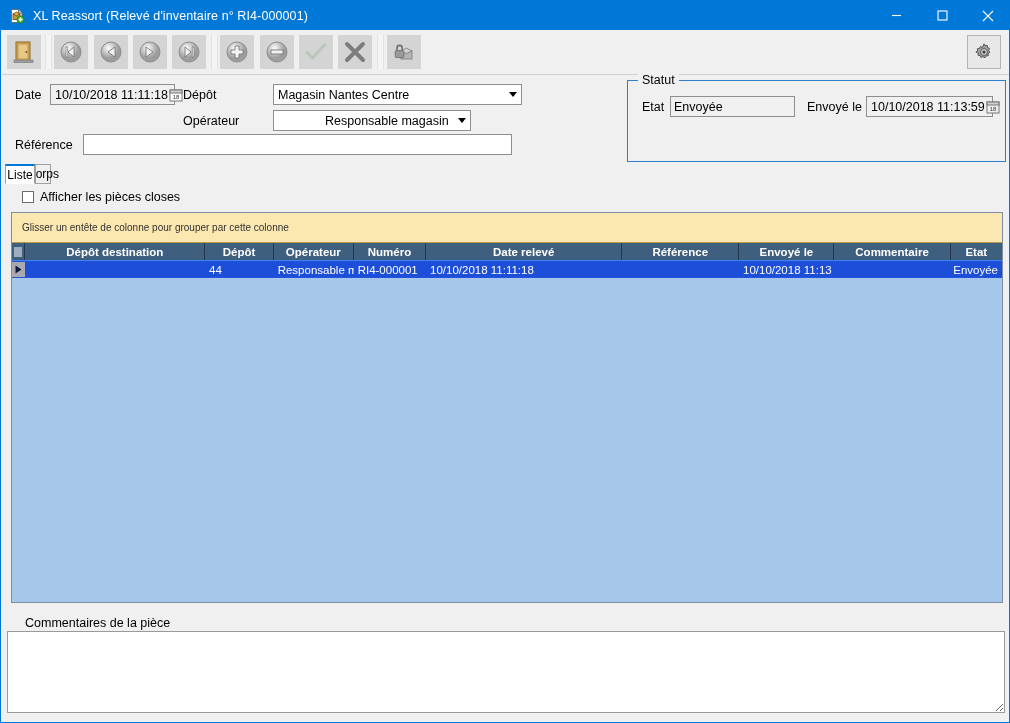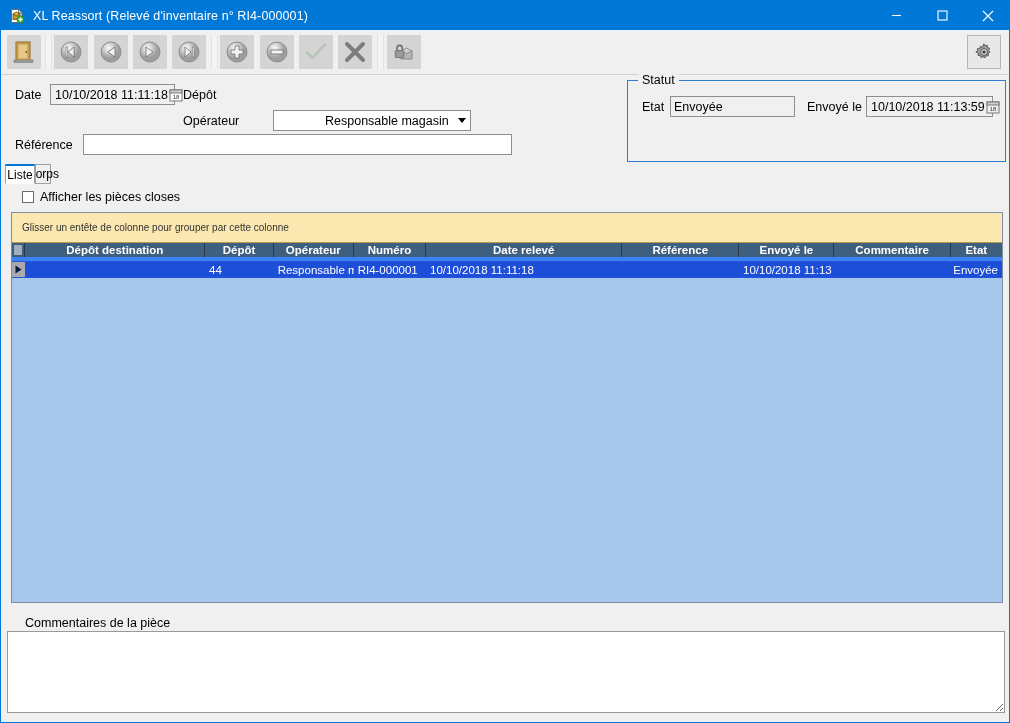--- a/index.html
+++ b/index.html
@@ -285,21 +285,21 @@
     padding-left: 10px;
     font-size: 10px;
     color: #333;
     font-family: "Liberation Sans", sans-serif;
   }
   .ghead {
     display: flex;
     height: 18px;
     background: #3f5f7f;
     box-sizing: border-box;
-    border-bottom: 4px solid #3b82f6;
+    border-bottom: 1px solid #3b82f6;
   }
   .ghead .hcell {
     box-sizing: border-box;
     border-right: 1px solid #26394c;
     color: #ffffff;
     font-size: 11.5px;
     font-weight: bold;
     font-family: "Liberation Sans", sans-serif;
     display: flex;
     align-items: center;
@@ -539,20 +539,26 @@
       <span class="cal-ico">
         <svg width="16" height="16" viewBox="0 0 16 16">
           <rect x="2" y="3" width="12" height="11" fill="#ffffff" stroke="#777" stroke-width="1"></rect>
           <rect x="2" y="3" width="12" height="3" fill="#cfcfcf" stroke="#777" stroke-width="1"></rect>
           <text x="8" y="12.3" font-size="6" text-anchor="middle" fill="#333" font-family="Liberation Sans, sans-serif">18</text>
         </svg>
       </span>
     </div>
 
     <span class="lbl" style="left:181px; top:13px;">Dépôt</span>
+    <div class="combo" style="left:271px; top:9px; width:249px;">
+      <span class="cval">Magasin Nantes Centre</span>
+      <span class="arrow">
+          <span class="caret"></span>
+        </span>
+    </div>
 
     <span class="lbl" style="left:181px; top:39px;">Opérateur</span>
     <div class="combo" style="left:271px; top:35px; width:198px;padding-left:47px;">
       <span class="cval">Responsable magasin</span>
       <span class="arrow">
           <span class="caret"></span>
         </span>
     </div>
 
     <span class="lbl" style="left:13px; top:63px;">Référence</span>

